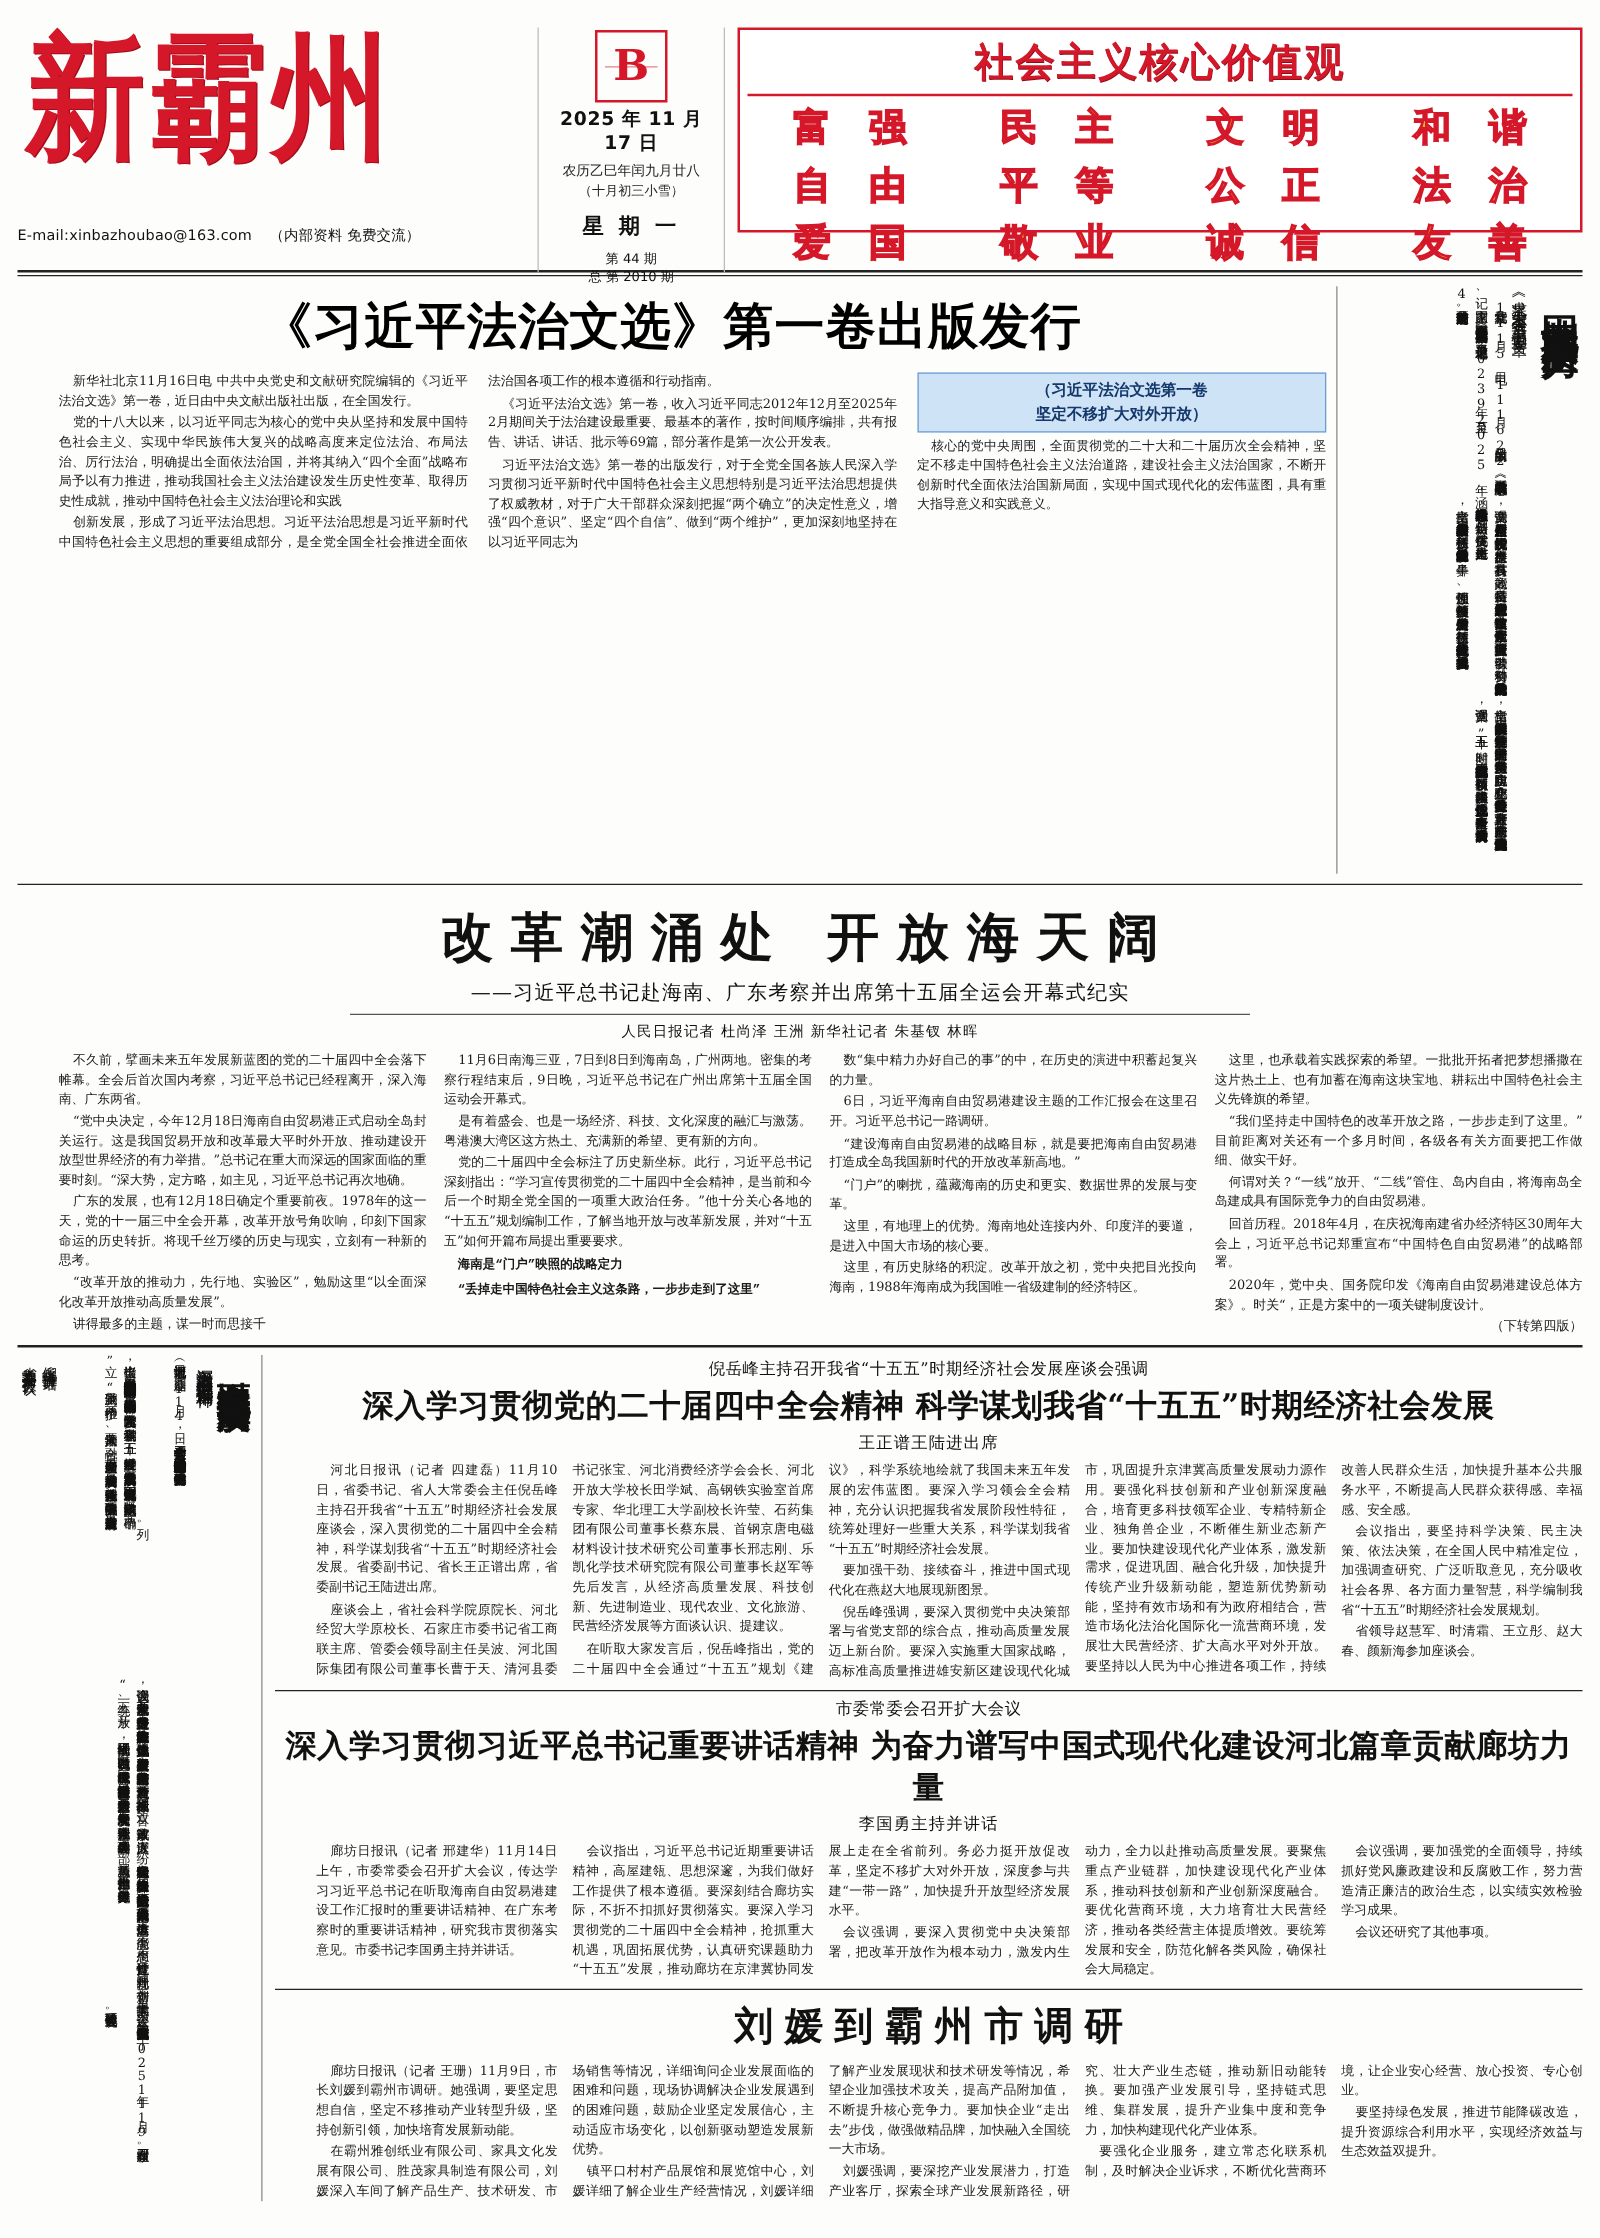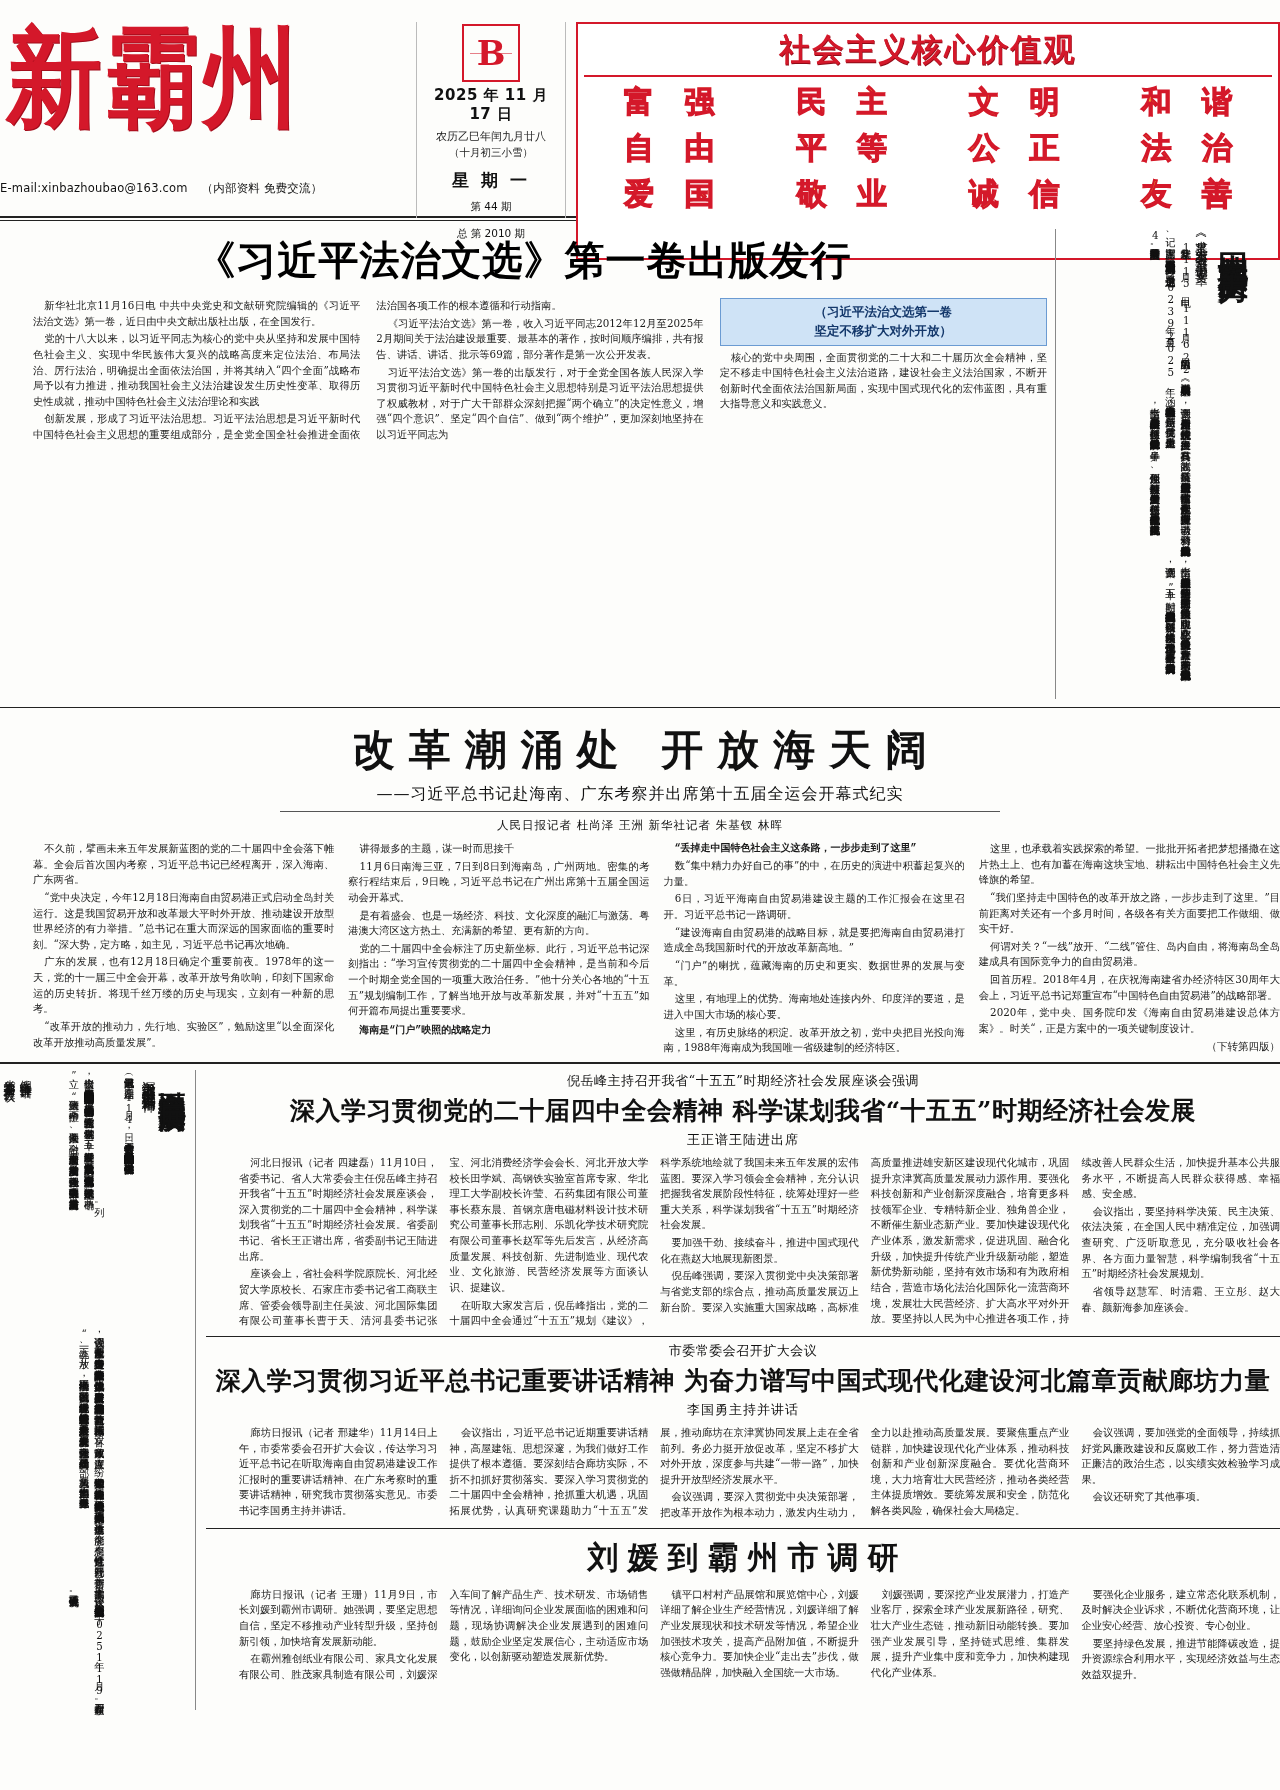--- a/index.html
+++ b/index.html
@@ -3,21 +3,21 @@
 <meta charset="utf-8">
 <style>
   * { box-sizing: border-box; }
   html, body { margin:0; padding:0; }
   body {
     width:1280px; height:1790px;
     background:#fdfdfb;
     font-family:"DejaVu Sans", sans-serif;
     color:#111;
   }
-  .page { position:relative; width:1280px; height:1790px; padding:0 0; }
+  .page { position:relative; width:1280px; height:1790px; padding:0 14px; }
 
   
   .masthead { display:flex; align-items:flex-start; padding-top:22px; height:210px; }
   .logo-col { width:410px; position:relative; }
   .logo-title {
     font-family:"DejaVu Serif", serif;
     font-weight:bold;
     font-size:96px;
     color:#d4182a;
     letter-spacing:2px;
@@ -56,28 +56,28 @@
     position:relative;
   }
   .date-mark:after{
     content:"";position:absolute;left:6px;right:6px;top:50%;height:1px;background:#d4182a;opacity:.55;
   }
   .date-main { font-size:15px; font-weight:bold; margin-top:2px; letter-spacing:0.5px;}
   .date-lunar { font-size:11px; margin-top:5px; color:#222;}
   .date-lunar2 { font-size:10.5px; margin-top:2px; color:#222;}
   .date-week { font-size:17px; font-weight:bold; margin-top:9px; letter-spacing:3px;}
   .date-issue { font-size:10.5px; margin-top:8px;}
-  .date-issue2 { font-size:10.5px; margin-top:13px;}
+  .date-issue2 { font-size:10.5px; margin-top:1px;}
 
   .values-col { flex:1; margin-left:4px; }
   .values-box {
     border:2px solid #d4182a;
     padding:5px 6px 8px 6px;
     background:#fff;
-    height:238px;
+    height:164px;
   }
   .values-title {
     text-align:center;
     color:#d4182a;
     font-family:"DejaVu Serif", serif;
     font-weight:bold;
     font-size:31px;
     letter-spacing:2px;
     border-bottom:2px solid #d4182a;
     padding-bottom:4px;

